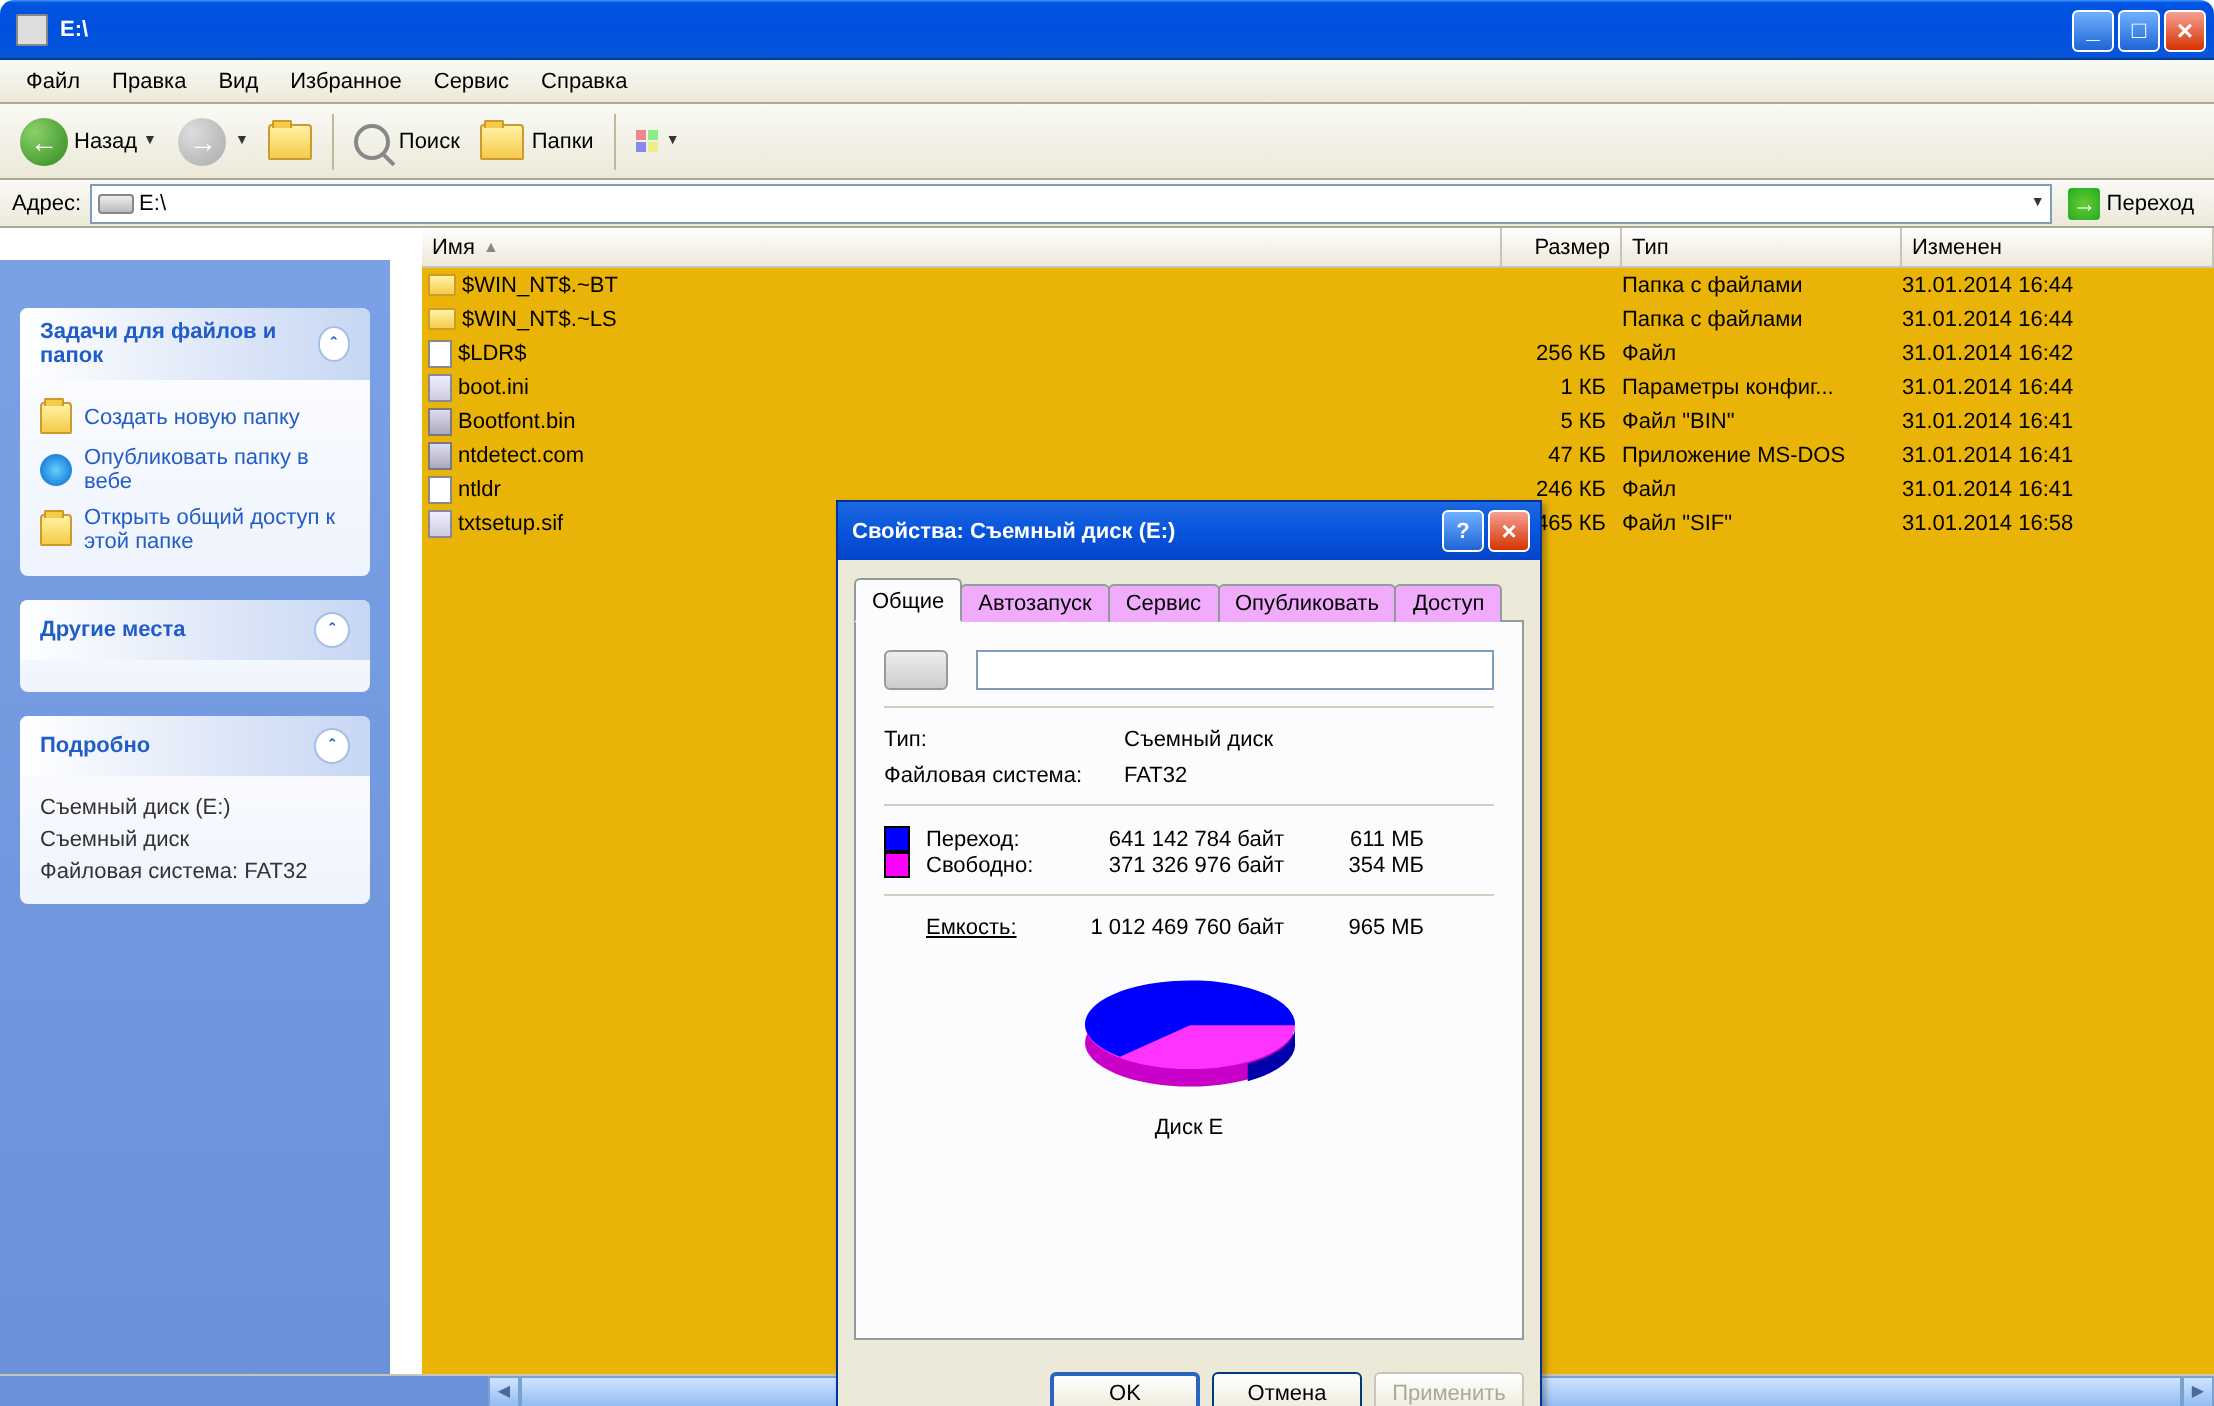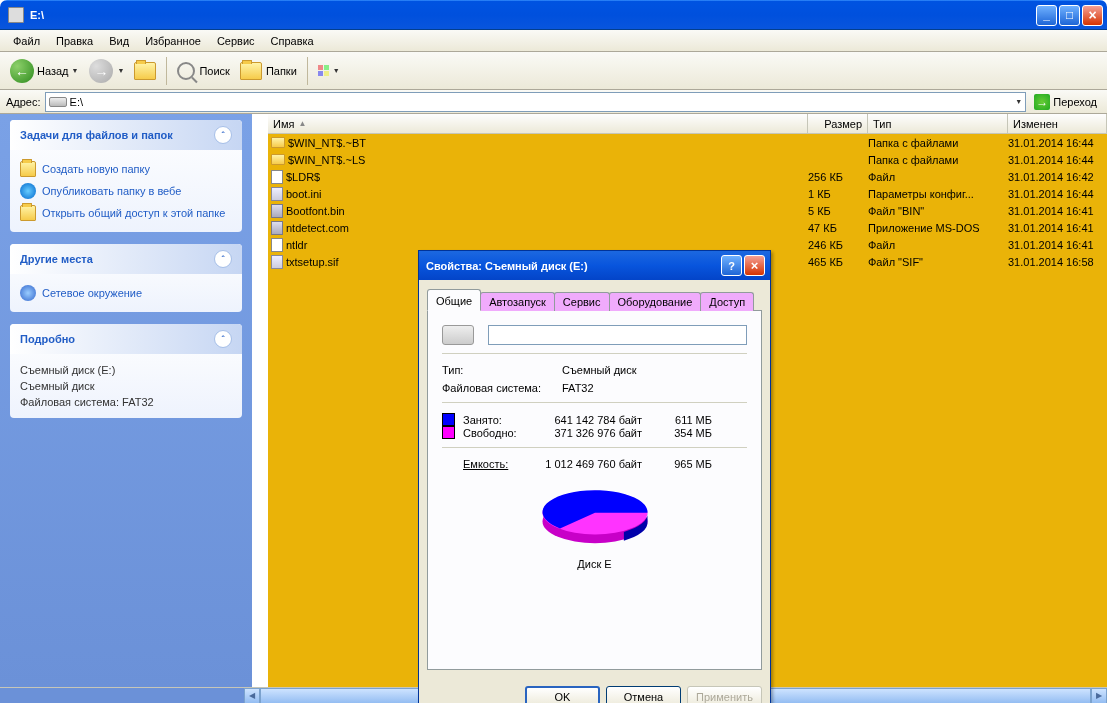--- a/index.html
+++ b/index.html
@@ -35,38 +35,38 @@
 .addrbar { height: 24px; background: linear-gradient(to bottom,#fafaf6,#ece9d8); border-bottom: 1px solid #aca899; display: flex; align-items: center; padding: 0 6px; gap: 4px; }
 .addr-input { flex:1; height:20px; border:1px solid #7f9db9; background:#fff; display:flex;align-items:center;padding:0 3px;gap:3px; }
 .addr-drive { width:18px;height:10px;background:linear-gradient(to bottom,#eee,#bbb);border:1px solid #888;border-radius:2px;}
 .addr-go { display:flex;align-items:center;gap:3px;padding:2px 4px;}
 .addr-go-icon{width:16px;height:16px;background:radial-gradient(circle,#6c3,#2a2);border-radius:2px;color:#fff;display:flex;align-items:center;justify-content:center;font-size:12px;}
 
 
 .main { display:flex; height: calc(703px - 30px - 22px - 38px - 24px - 16px); }
 
 
-.sidebar { width:252px; background: linear-gradient(to bottom,#7aa1e6 0%,#6b91d8 100%); padding:6px 10px; overflow:hidden; }
+.sidebar { width:195px; background: linear-gradient(to bottom,#7aa1e6 0%,#6b91d8 100%); padding:24px 10px; overflow:hidden;margin-top:16px; }
 .panel { background:linear-gradient(to bottom,#fff,#eef3fd);border-radius:4px;margin-bottom:12px; }
 .panel-header { display:flex;align-items:center;justify-content:space-between;padding:6px 10px;font-weight:bold;color:#215dc6;background:linear-gradient(to right,#fff,#c6d6f3);border-radius:4px 4px 0 0;}
 .panel-btn{width:18px;height:18px;border:1px solid #a6bfe8;border-radius:50%;background:#fff;display:flex;align-items:center;justify-content:center;color:#215dc6;font-size:9px;}
 .panel-body{padding:8px 10px;}
 .panel-link{display:flex;align-items:center;gap:6px;padding:3px 0;color:#215dc6;cursor:default;}
 .panel-link .li-icon{width:16px;height:16px;flex-shrink:0;}
 .details-text{color:#333;padding:2px 0;}
 
 
 .filelist { flex:1; background:#eab308; overflow:hidden;margin-left:16px; }
 .columns { display:flex;height:20px; }
 .col { background:linear-gradient(to bottom,#fefefe,#ece9d8);border-right:1px solid #c6c6b8;border-bottom:1px solid #c6c6b8;padding:3px 5px;display:flex;align-items:center;}
 .col1{width:540px;}.col2{width:60px;text-align:right;justify-content:flex-end;}.col3{width:140px;}.col4{flex:1;}
 .rows{}
 .row{display:flex;height:17px;align-items:center;}
 .row .c1{width:540px;display:flex;align-items:center;gap:3px;padding-left:3px;}
-.row .c2{width:60px;text-align:left;padding-right:8px;}
+.row .c2{width:60px;text-align:right;padding-right:8px;}
 .row .c3{width:140px;}
 .row .c4{flex:1;}
 .fi-folder{width:14px;height:11px;background:linear-gradient(to bottom,#fff3a6,#f6cb4a);border:1px solid #cc9a2e;border-radius:1px;}
 .fi-file{width:12px;height:14px;background:#fff;border:1px solid #888;}
 .fi-ini{width:12px;height:14px;background:linear-gradient(to bottom,#eef,#ccd);border:1px solid #889;}
 .fi-sys{width:12px;height:14px;background:linear-gradient(to bottom,#dde,#aab);border:1px solid #778;}
 
 
 .hscrollbar{height:16px;background:#ece9d8;border-top:1px solid #c6c6b8;display:flex;}
 .hs-corner{width:244px;background:#6b91d8;}
@@ -196,24 +196,20 @@
             <span>Открыть общий доступ к этой папке</span>
           </div>
       </div>
     </div>
     <div class="panel">
       <div class="panel-header">
         <span>Другие места</span>
         <div class="panel-btn">ˆ</div>
       </div>
       <div class="panel-body">
-        <div class="panel-link">
-            <div class="li-icon" style="background:radial-gradient(circle,#9cf,#36c);border-radius:50%;"></div>
-            <span>Сетевое окружение</span>
-          </div>
       </div>
     </div>
     <div class="panel">
       <div class="panel-header">
         <span>Подробно</span>
         <div class="panel-btn">ˆ</div>
       </div>
       <div class="panel-body">
         <div class="details-text" style="font-weight:normal">Съемный диск (E:)</div>
         <div class="details-text">Съемный диск</div>
@@ -328,42 +324,42 @@
   <div class="dlg-title">
     <span class="dlg-title-text">Свойства: Съемный диск (E:)</span>
     <div class="dlg-help">?</div>
     <div class="dlg-close">×</div>
   </div>
   <div class="dlg-body">
     <div class="tabs">
       <div class="tab active">Общие</div>
       <div class="tab">Автозапуск</div>
       <div class="tab">Сервис</div>
-      <div class="tab">Оборудование</div>
+      <div class="tab">Опубликовать</div>
       <div class="tab">Доступ</div>
     </div>
     <div class="tab-content">
       <div class="prop-row">
         <div class="prop-icon"></div>
         <input class="prop-input" style="">
       </div>
       <div class="prop-sep"></div>
       <div class="prop-row">
           <div class="prop-label">Тип:</div>
           <div>Съемный диск</div>
         </div>
       <div class="prop-row">
           <div class="prop-label">Файловая система:</div>
           <div>FAT32</div>
         </div>
       <div class="prop-sep"></div>
       <div class="usage-row">
         <div class="usage-l">
             <span class="color-sq" style="background:#0000ff"></span>
-            <span>Занято:</span>
+            <span>Переход:</span>
           </div>
         <div class="usage-b">641 142 784 байт</div>
         <div class="usage-m">611 МБ</div>
       </div>
       <div class="usage-row">
         <div class="usage-l">
             <span class="color-sq" style="background:#ff00ff"></span>
             <span>Свободно:</span>
           </div>
         <div class="usage-b">371 326 976 байт</div>

